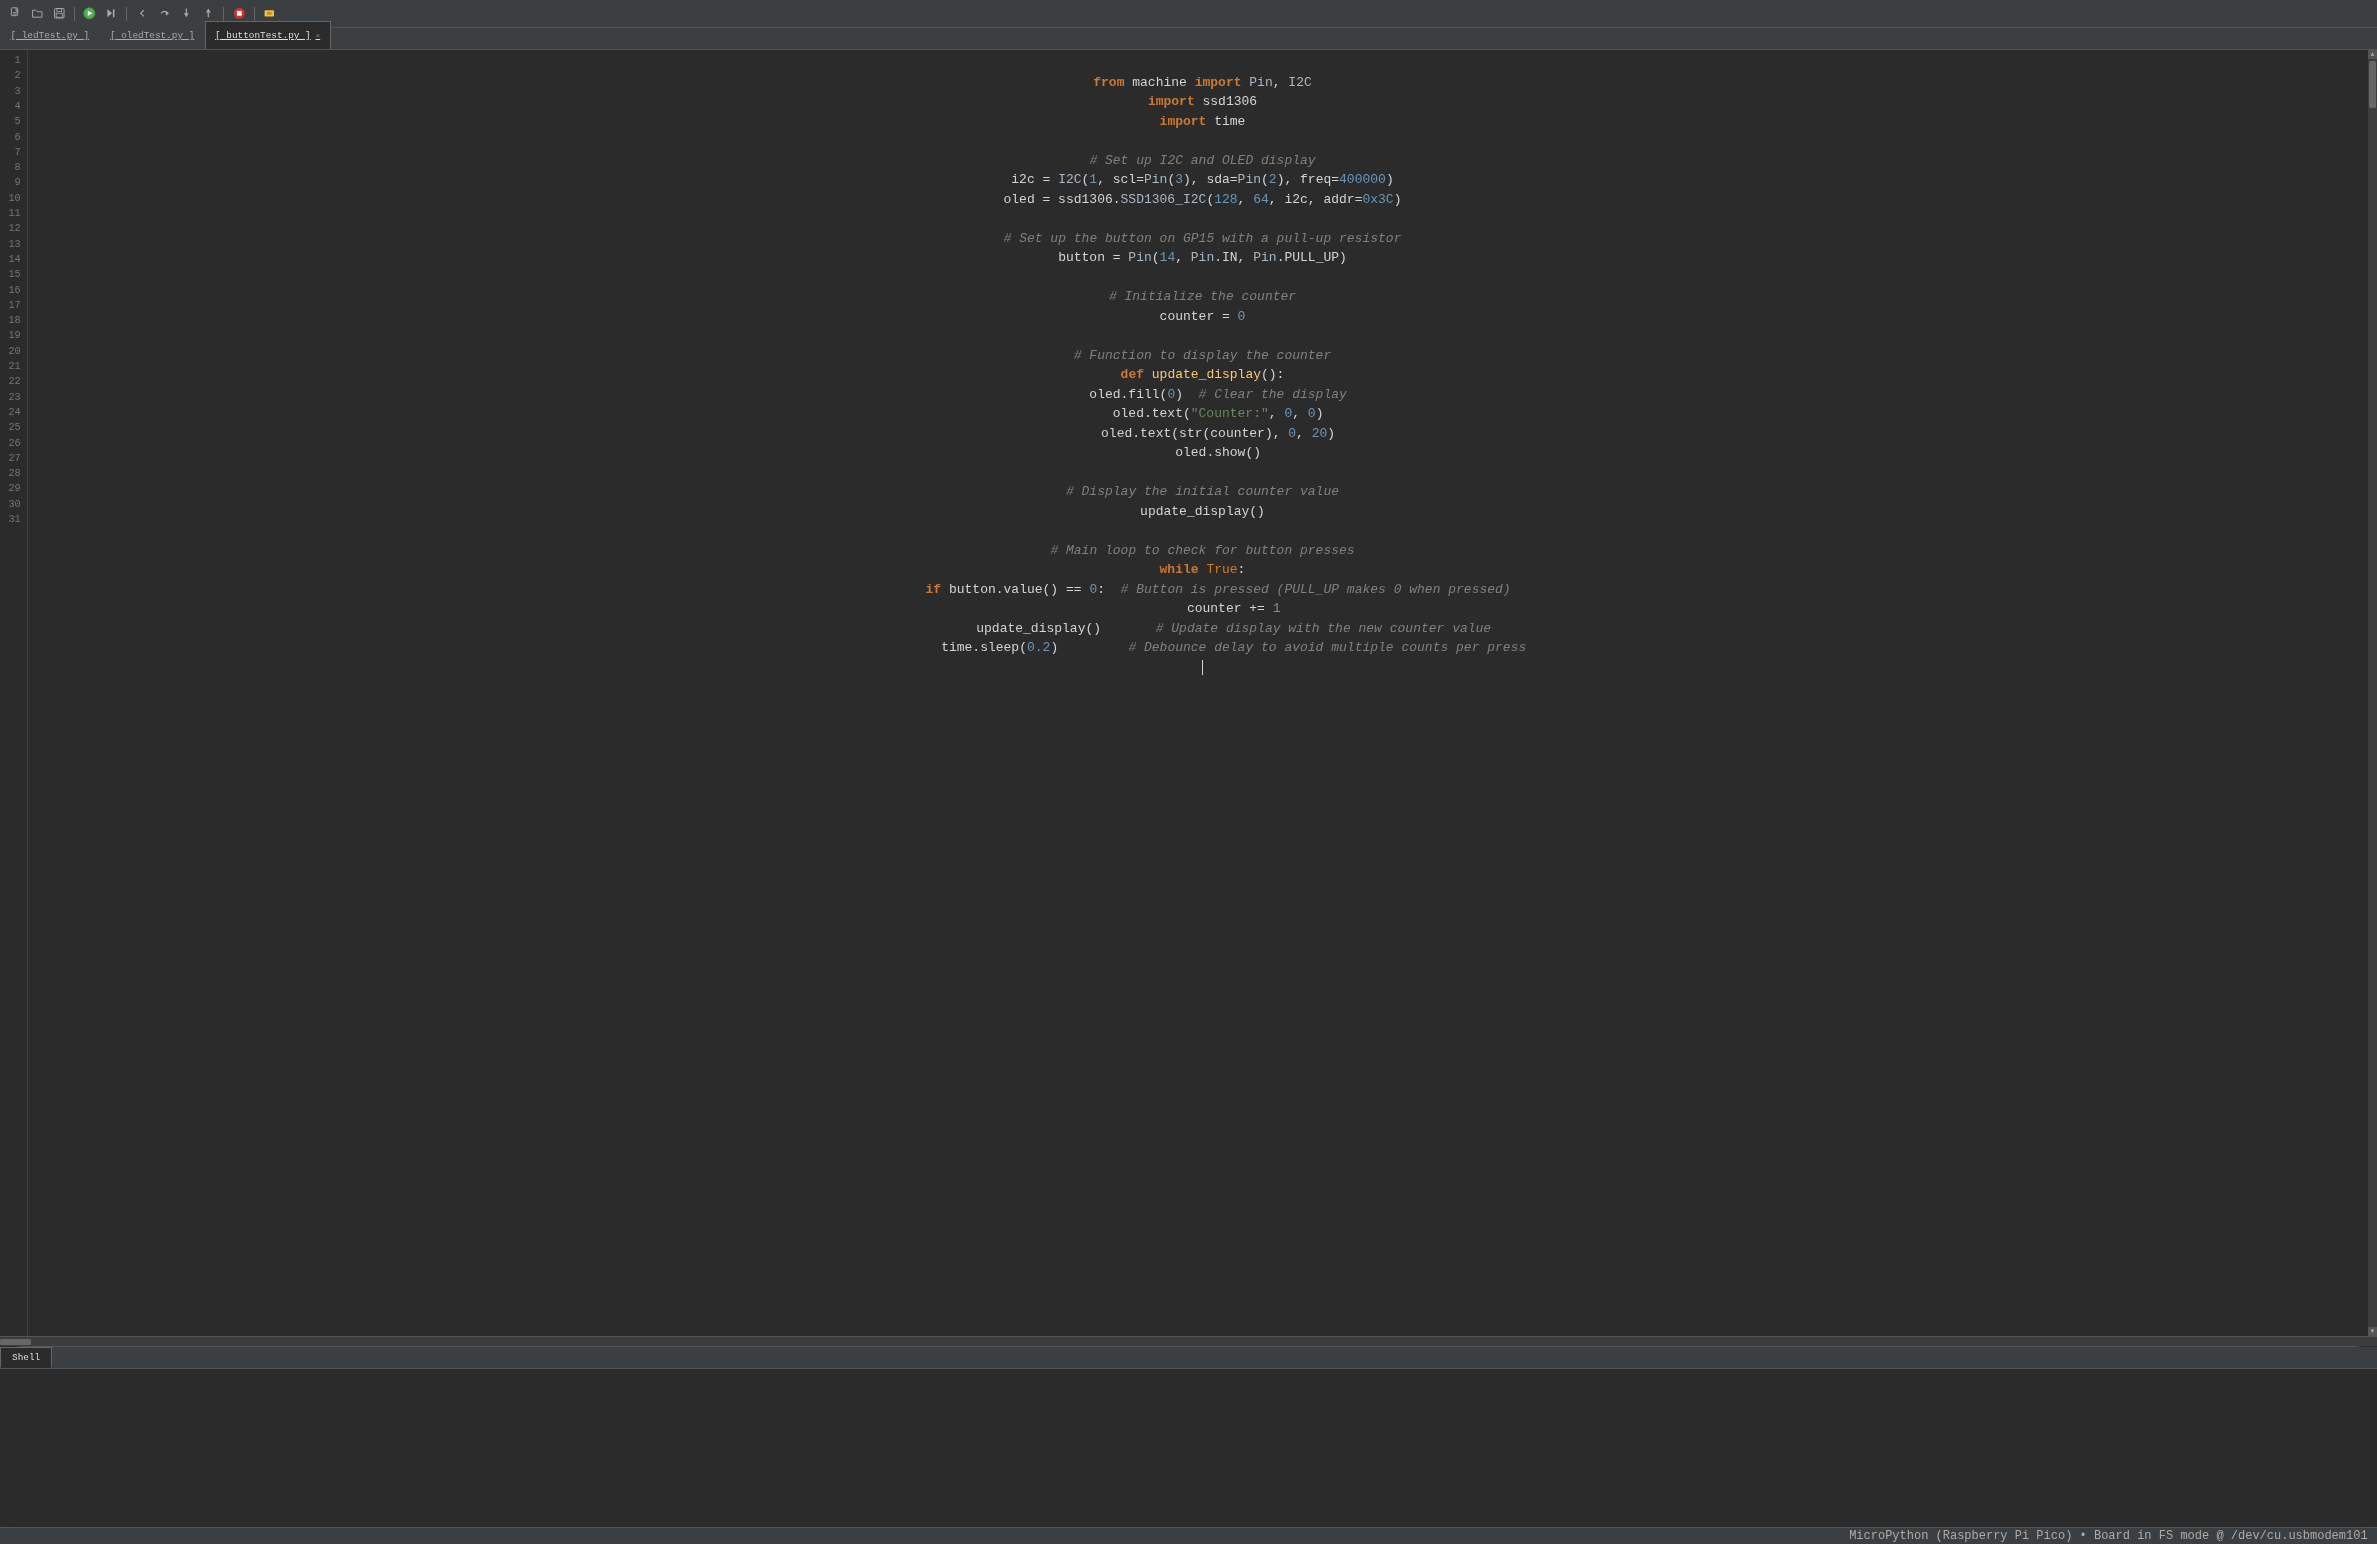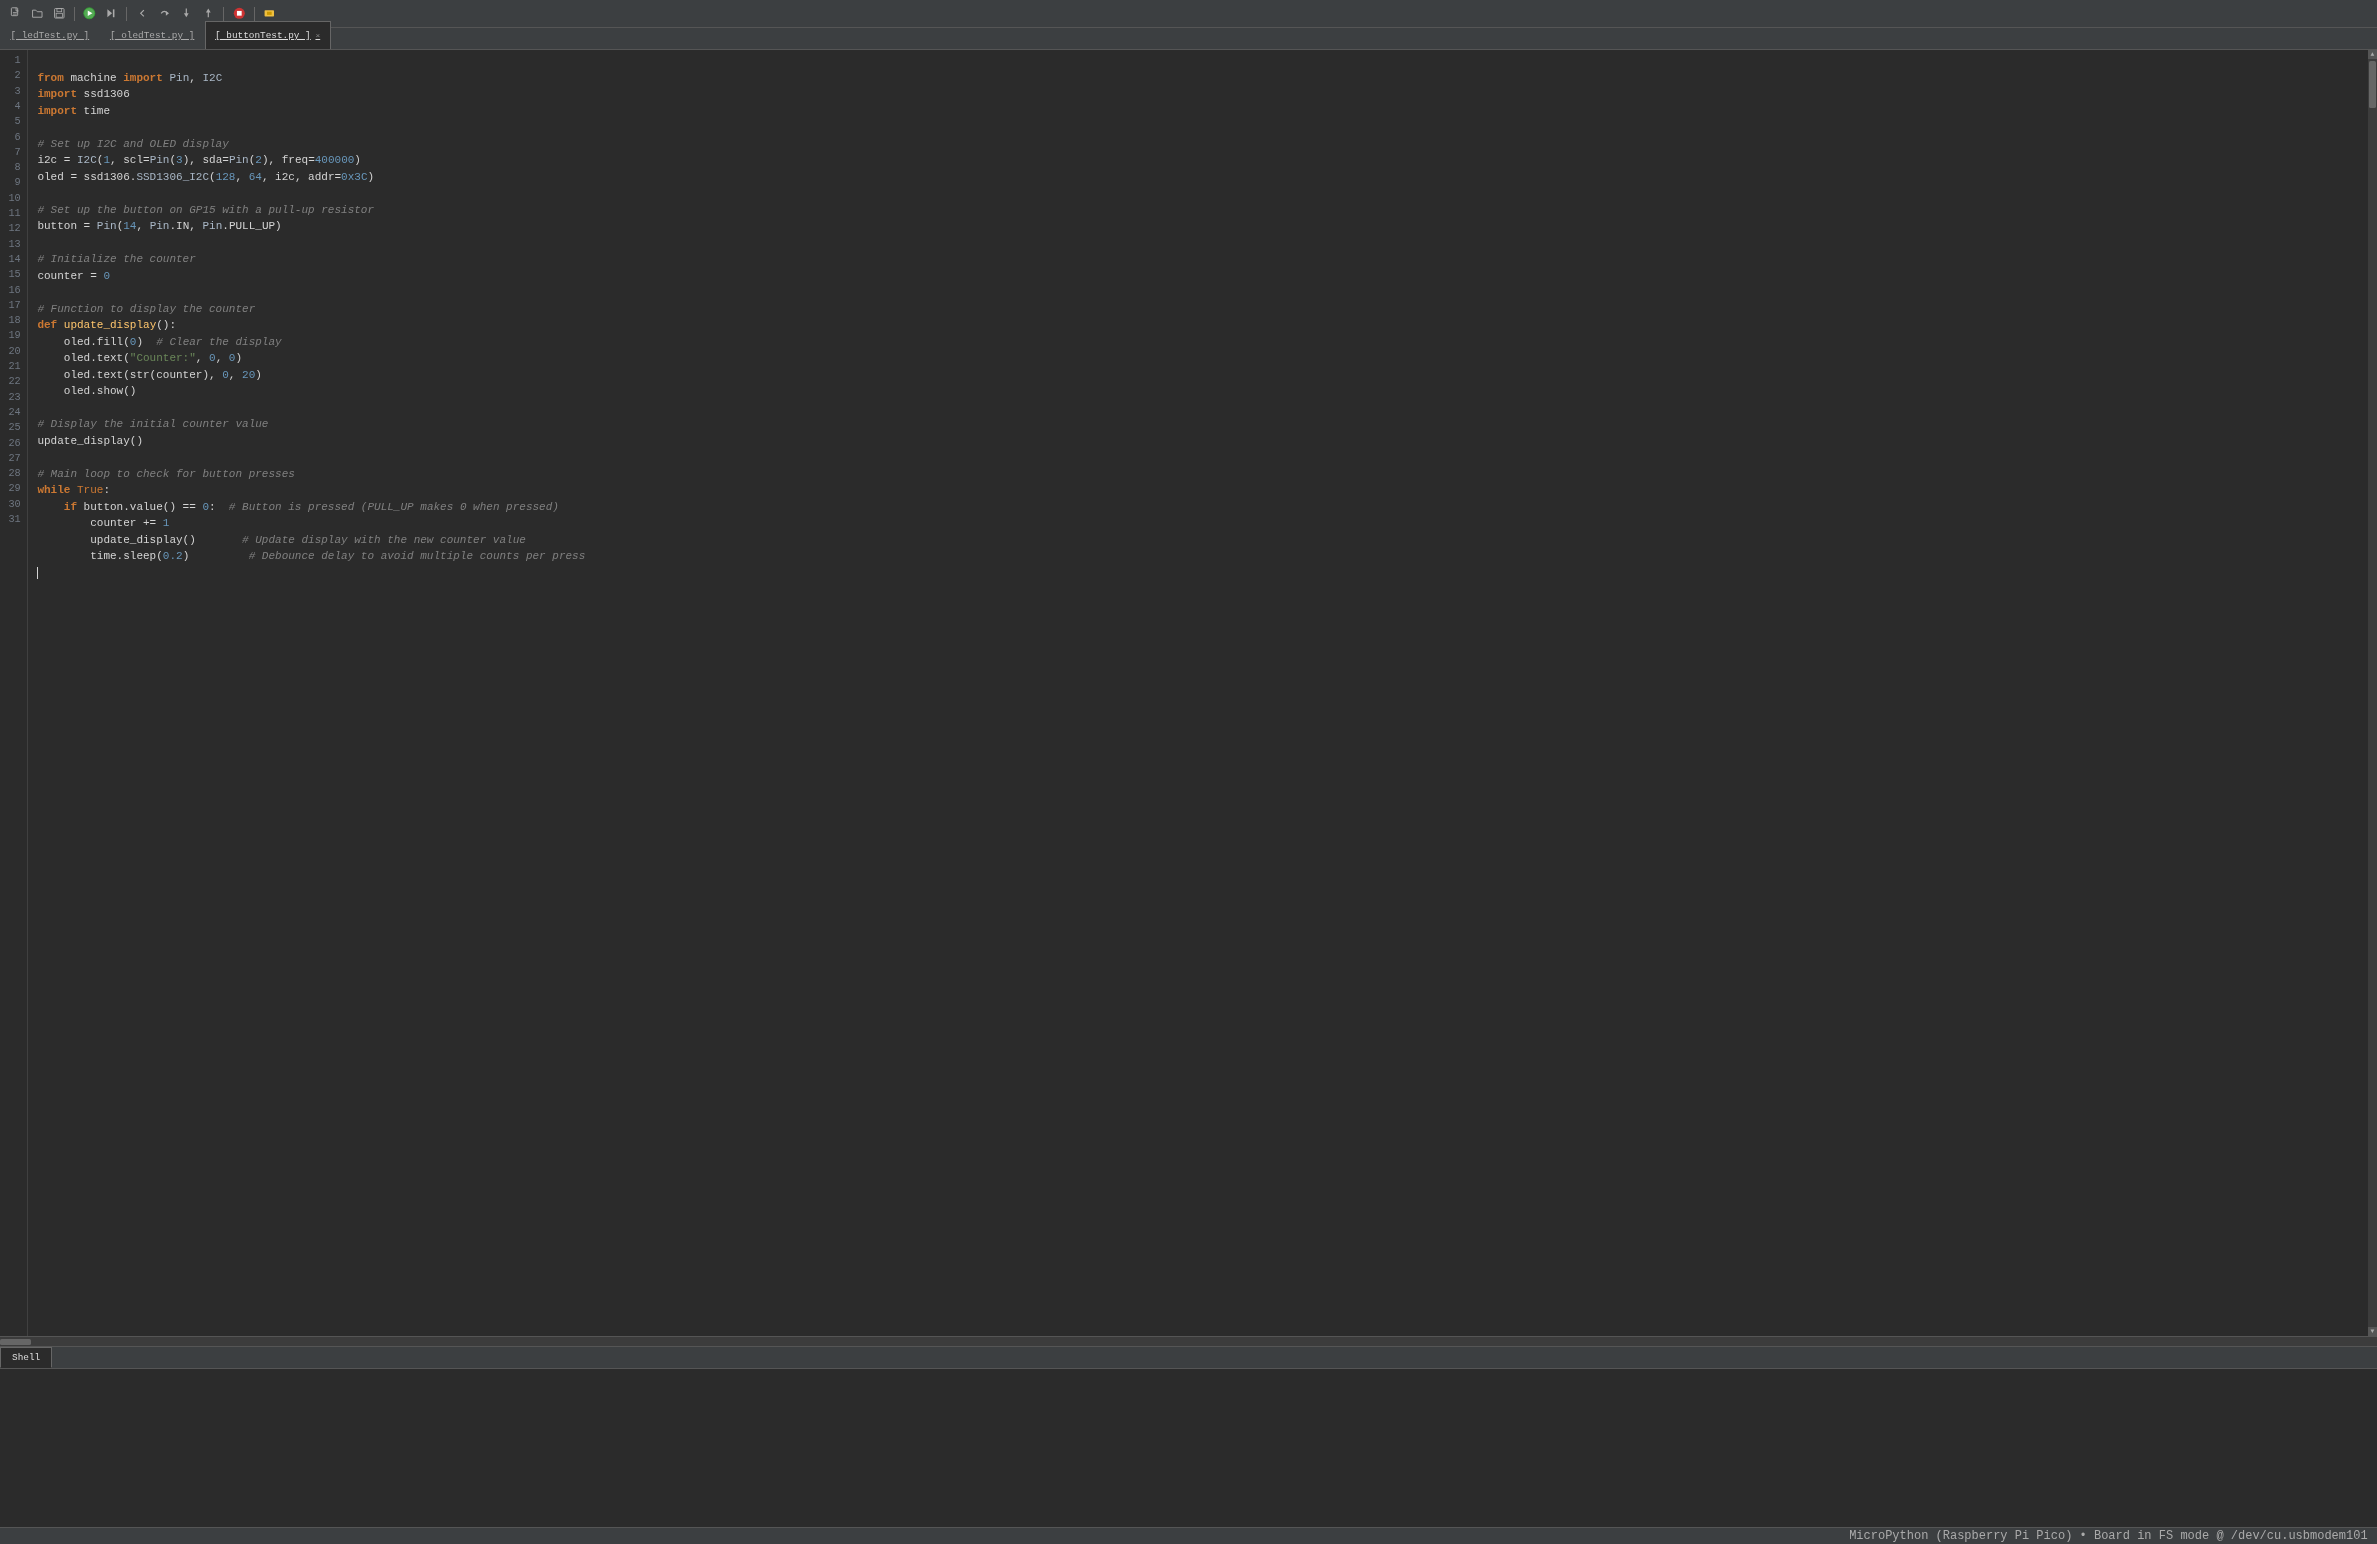--- a/index.html
+++ b/index.html
@@ -102,23 +102,24 @@
       user-select: none;
       min-width: 28px;
       border-right: 0.8px solid #404040;
       overflow: hidden;
     }
 
     #code-content {
       flex: 1;
       overflow: auto;
       padding: 3.1px 0 3.1px 9.4px;
-      font-size: 11px;
+      font-size: 13px;
       line-height: 1.5;
       white-space: pre;
+      text-align: center;
     }
 
     
     .kw { color: #cc7832; font-weight: bold; }
     .kw2 { color: #cc7832; }
     .fn { color: #ffc66d; font-family: Liberation Mono, monospace; }
     .cm { color: #808080; font-style: italic; }
     .str { color: #6a8759; }
     .num { color: #6897bb; }
     .cls { color: #a9b7c6; }
@@ -147,20 +148,21 @@
     }
 
     
     #shell-panel {
       background: #2b2b2b;
       border-top: 1.6px solid #555;
       display: flex;
       flex-direction: column;
       height: 181px;
       flex-shrink: 0;
+      border-radius: 22px;
     }
 
     #shell-tab-bar {
       background: #3c3f41;
       border-bottom: 0.8px solid #555;
       display: flex;
       height: 22px;
       align-items: flex-end;
     }
 

